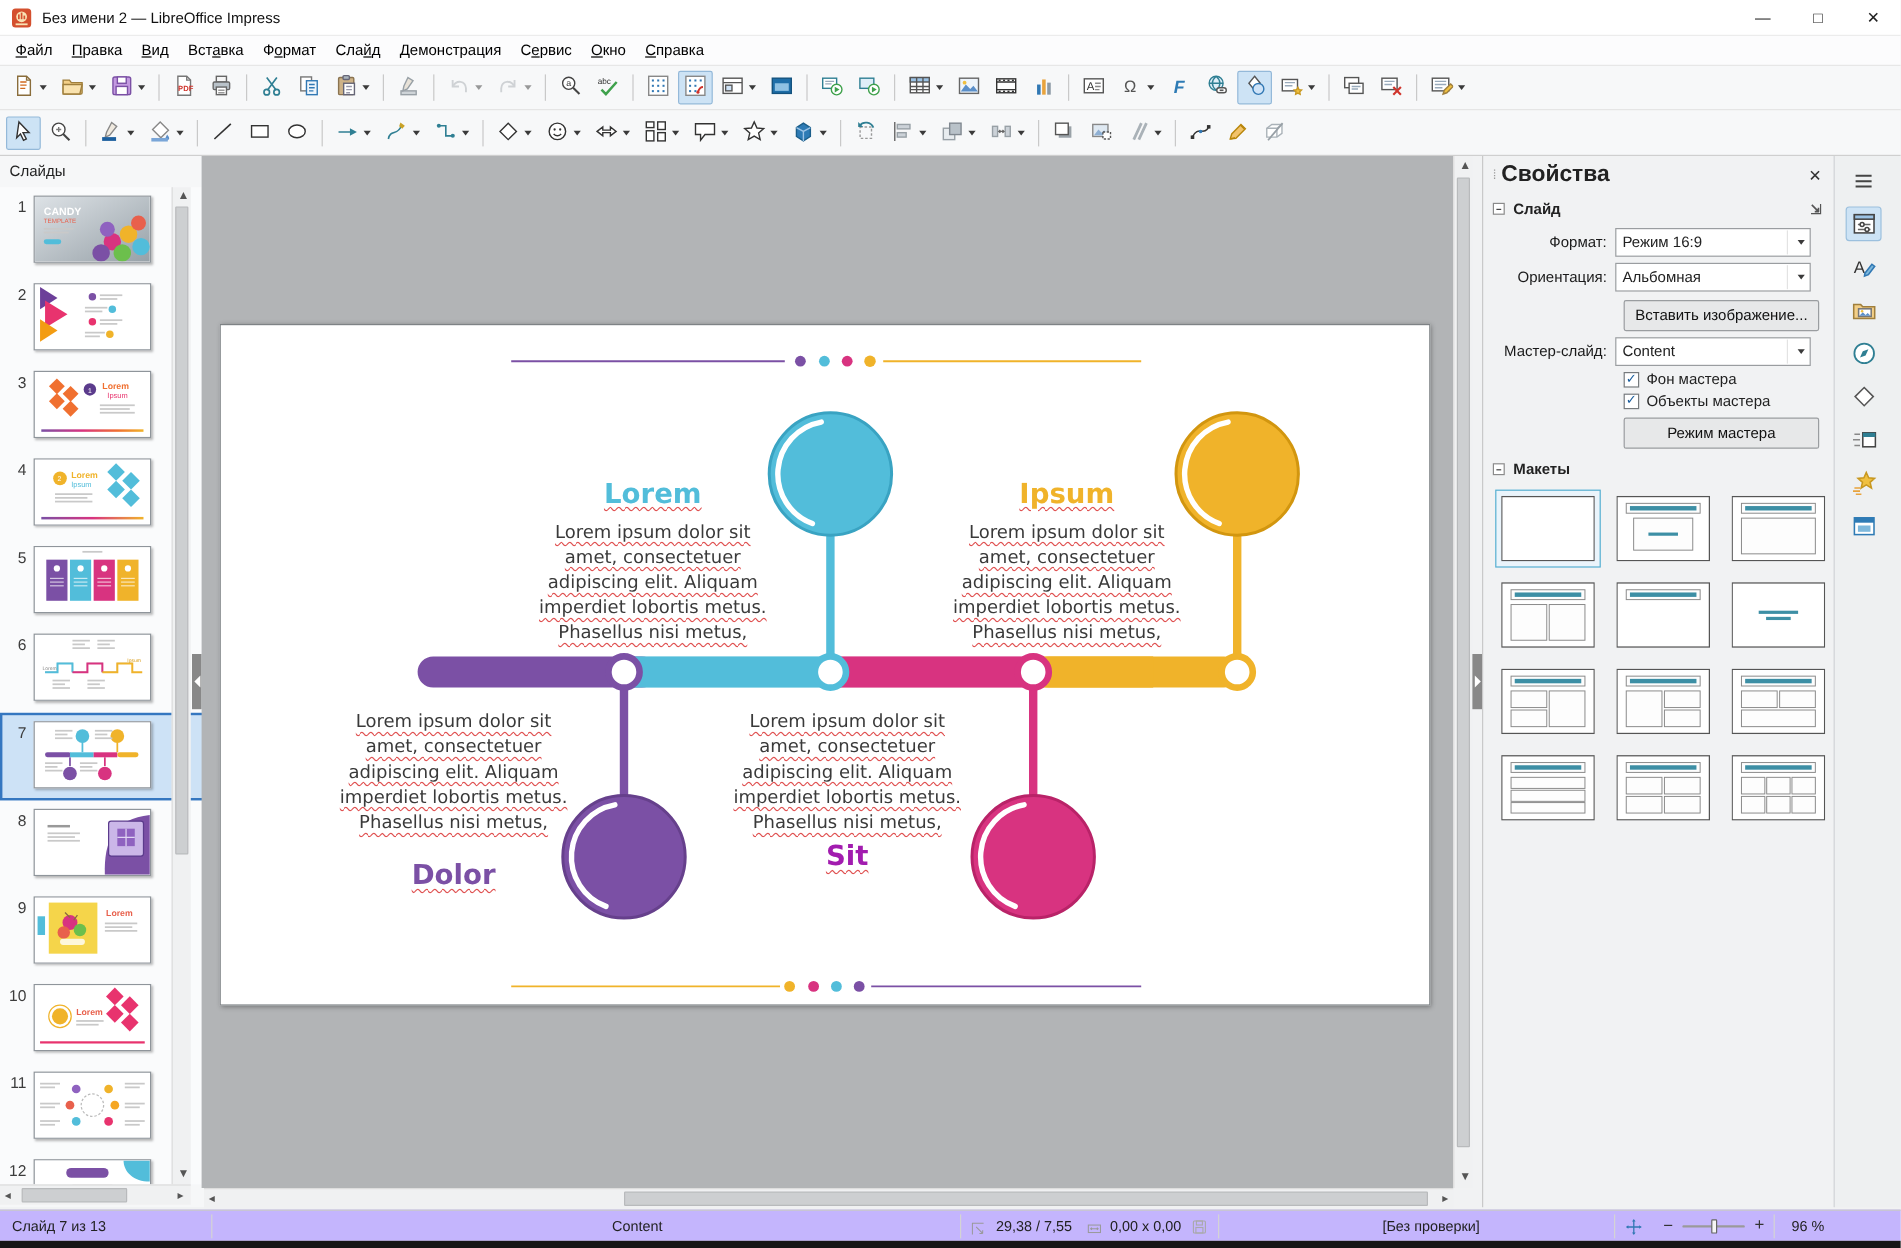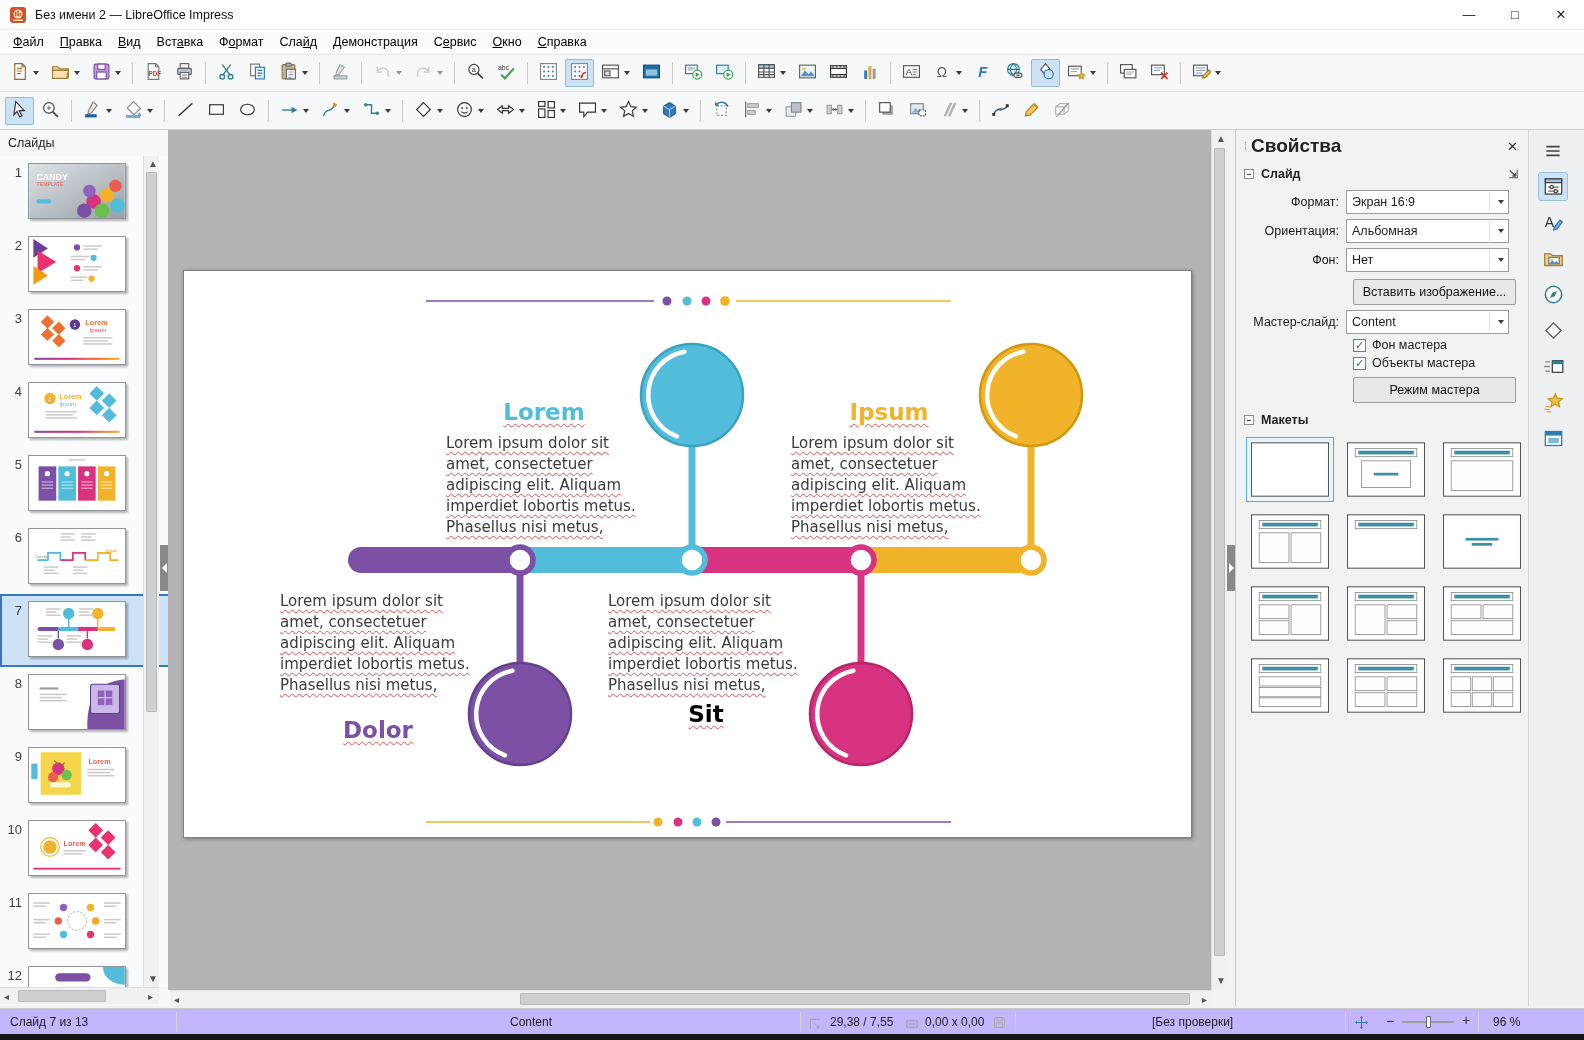--- a/index.html
+++ b/index.html
@@ -38,21 +38,21 @@
 .vscroll{position:absolute;background:#f0f1f2;border-left:1px solid #ddd}
 .hscroll{position:absolute;background:#f0f1f2;border-top:1px solid #ddd}
 .sbthumb{position:absolute;background:#cdcfd1;border:1px solid #b8babc;border-radius:1px}
 .sarrow{position:absolute;color:#555;font-size:10px;line-height:10px;text-align:center}
 
 #canvas{position:absolute;left:168px;top:0;width:1043px;height:860px;background:#b2b4b6}
 #slide{position:absolute;left:15px;top:140px;width:1009px;height:568px;background:#fff;border:1px solid #7e8285;box-shadow:1px 1px 4px rgba(0,0,0,.35)}
 #timeline-svg{position:absolute;left:0;top:0}
 .sq{text-decoration:underline wavy #e05252;text-decoration-thickness:1px;text-underline-offset:3px}
 .shead{position:absolute;font-family:"DejaVu Sans",sans-serif;font-weight:bold;font-size:23px;text-align:center}
-.sbody{position:absolute;font-family:"DejaVu Sans",sans-serif;font-size:15px;line-height:21px;color:#3a3a3a;text-align:left}
+.sbody{position:absolute;font-family:"DejaVu Sans",sans-serif;font-size:15px;line-height:21px;color:#3a3a3a;text-align:center}
 .splitter{position:absolute;width:8px;background:#888;display:flex;align-items:center;justify-content:center}
 .splitter .tri{width:0;height:0;border-top:5px solid transparent;border-bottom:5px solid transparent}
 
 #props{position:absolute;left:1235px;top:0;width:293px;height:876px;background:#f1f2f3;border-left:1px solid #c9c9c9;padding:5px 8px 0 8px;font-size:12.5px}
 #props-header{display:flex;align-items:center;height:22px}
 #props-grip{color:#9a9a9a;font-size:11px;letter-spacing:-1px;margin-right:5px}
 #props-title{font-weight:bold;font-size:19px}
 #props-close{position:absolute;right:10px;top:9px;color:#333;font-size:13px}
 .sechead{display:flex;align-items:center;font-weight:bold;margin-top:6px;height:22px;font-size:12.5px}
 .collapse-box{width:10px;height:10px;border:1px solid #8a8a8a;background:#fff;margin-right:7px;position:relative}
@@ -924,21 +924,21 @@
             <circle cx="532" cy="551" r="4.5" fill="#7b50a5"></circle>
             <line x1="542" y1="551" x2="767" y2="551" stroke="#7b50a5" stroke-width="1.6"></line>
           </svg>
         <div class="shead" id="head0" style="left: 260px; top: 128px; width: 200px; color: rgb(82, 189, 218);"><span class="sq">Lorem</span></div>
         <div class="sbody" style="left:262px;top:162px;width:196px"><span class="sq">Lorem ipsum dolor sit amet, consectetuer adipiscing elit. Aliquam imperdiet lobortis metus. Phasellus nisi metus,</span></div>
         <div class="shead" id="head1" style="left: 605px; top: 128px; width: 200px; color: rgb(240, 179, 42);"><span class="sq">Ipsum</span></div>
         <div class="sbody" style="left:607px;top:162px;width:196px"><span class="sq">Lorem ipsum dolor sit amet, consectetuer adipiscing elit. Aliquam imperdiet lobortis metus. Phasellus nisi metus,</span></div>
         <div class="sbody" style="left:96px;top:320px;width:196px"><span class="sq">Lorem ipsum dolor sit amet, consectetuer adipiscing elit. Aliquam imperdiet lobortis metus. Phasellus nisi metus,</span></div>
         <div class="shead" id="head2" style="left: 94px; top: 430px; width: 200px; color: rgb(123, 80, 165); margin-top: 16px;"><span class="sq">Dolor</span></div>
         <div class="sbody" style="left:424px;top:320px;width:196px"><span class="sq">Lorem ipsum dolor sit amet, consectetuer adipiscing elit. Aliquam imperdiet lobortis metus. Phasellus nisi metus,</span></div>
-        <div class="shead" id="head3" style="left: 422px; top: 430px; width: 200px; color: #000000;"><span class="sq">Sit</span></div>
+        <div class="shead" id="head3" style="left: 422px; top: 430px; width: 200px; color: #a21caf;"><span class="sq">Sit</span></div>
       </div>
     </div>
 
     <div class="vscroll" style="left:1211px;top:0;width:16px;height:860px">
       <div class="sarrow" style="top:4px;left:4px">▲</div>
       <div class="sbthumb" style="left:2px;top:18px;width:11px;height:808px"></div>
       <div class="sarrow" style="bottom:4px;left:4px">▼</div>
     </div>
     <div class="hscroll" style="left:170px;top:860px;width:1041px;height:17px">
       <div class="sarrow" style="left:4px;top:4px">◂</div>
@@ -957,39 +957,30 @@
       </div>
       <span id="props-close">✕</span>
       <div class="sechead">
         <span class="collapse-box"></span>
         <span>Слайд</span>
         <span class="launcher">⇲</span>
       </div>
       <div class="prow">
         <span class="plabel">Формат:</span>
         <div class="pselect">
-          <span>Экран 16:9</span>
+          <span>Режим 16:9</span>
           <span class="arrowbox">
               <span class="dd"></span>
             </span>
         </div>
       </div>
       <div class="prow">
         <span class="plabel">Ориентация:</span>
         <div class="pselect">
           <span>Альбомная</span>
-          <span class="arrowbox">
-              <span class="dd"></span>
-            </span>
-        </div>
-      </div>
-      <div class="prow">
-        <span class="plabel">Фон:</span>
-        <div class="pselect">
-          <span>Нет</span>
           <span class="arrowbox">
               <span class="dd"></span>
             </span>
         </div>
       </div>
       <div class="pbtn">
           <span>Вставить изображение...</span>
         </div>
       <div class="prow">
         <span class="plabel">Мастер-слайд:</span>

